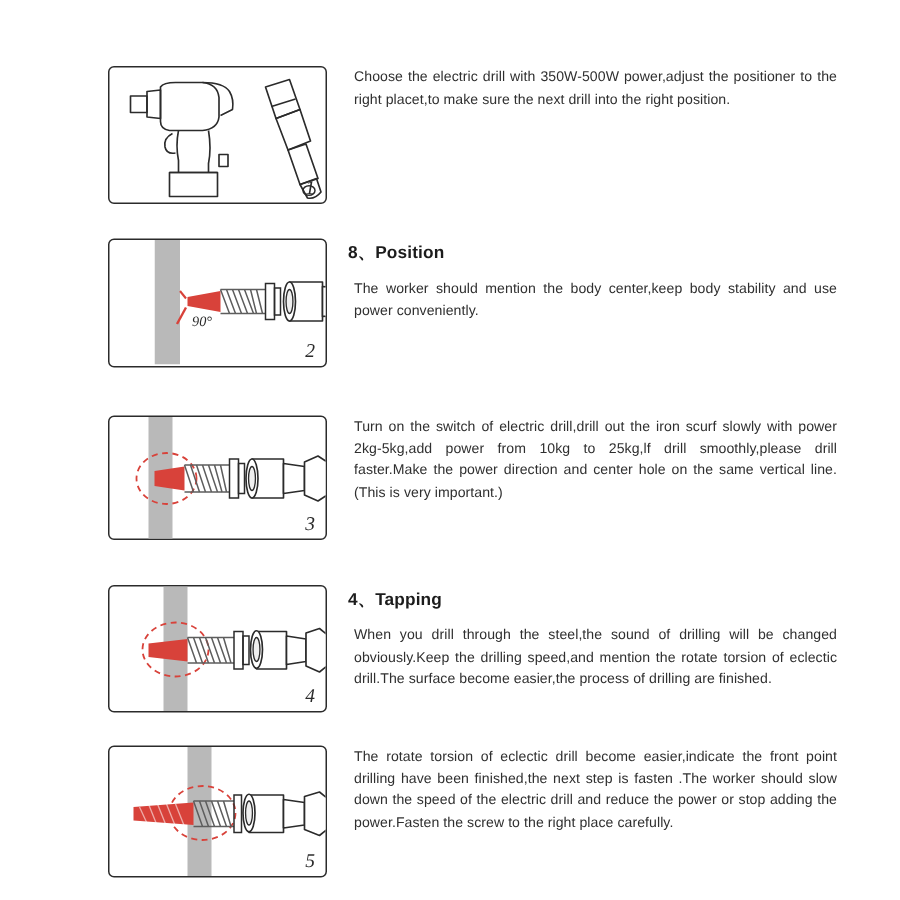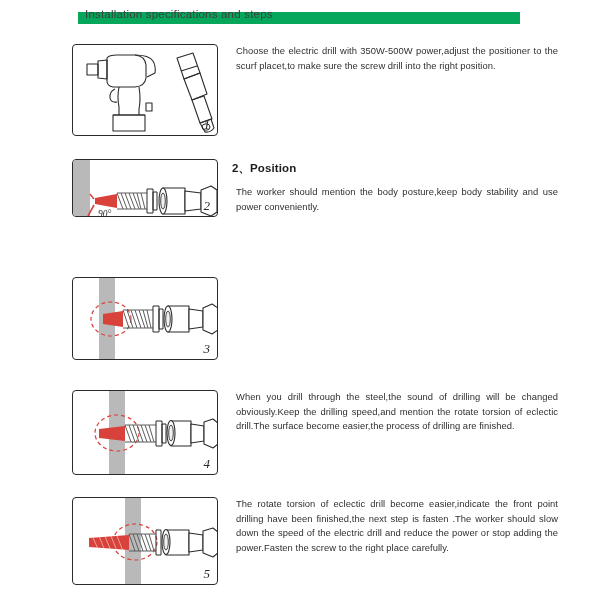--- a/index.html
+++ b/index.html
@@ -109,24 +109,20 @@
   }
   .step-para:last-child { margin-bottom: 0; }
 
   svg { display: block; }
 </style>
 </head>
 <body>
 
 <div class="page">
 
-  <div class="header">
-    <div class="header-bar"></div>
-    <div class="header-title">Installation specifications and steps</div>
-  </div>
 
   <div class="steps">
 
     <div class="step" style="height:115px;">
       <div class="step-fig">
         <div class="fig-box" style="height:92px;">
           <svg width="146" height="92" viewBox="0 0 146 92">
             <g fill="none" stroke="#2b2b2b" stroke-width="1.1" stroke-linejoin="round">
 
               <path d="M14 19 L14 30 L25 30 L25 19 Z"></path>
@@ -154,27 +150,27 @@
               <path d="M111 34 L127 28 L134 49 L119 55 Z"></path>
               <path d="M119 55 L131 51 L139 74 L127 78 Z"></path>
               <path d="M127 78 L138 74 L141 83 Q137 88 132 87 Z"></path>
             </g>
             <ellipse cx="133" cy="82" rx="4" ry="3.2" fill="none" stroke="#2b2b2b" stroke-width="1"></ellipse>
           </svg>
           <div class="fig-num">1</div>
         </div>
       </div>
       <div class="step-text">
-        <p class="step-para">Choose the electric drill with 350W-500W power,adjust the positioner to the scurf placet,to make sure the screw drill into the right position.</p>
+        <p class="step-para">Choose the electric drill with 350W-500W power,adjust the positioner to the right placet,to make sure the next drill into the right position.</p>
       </div>
     </div>
 
     <div class="step" style="height:118px;">
       <div class="step-fig">
-        <div class="fig-box" style="height:58px;">
+        <div class="fig-box" style="height:86px;padding-left:30px;">
           <svg width="146" height="83" viewBox="0 0 146 83">
 
             <rect x="0" y="0" width="17" height="83" fill="#b9b9b9"></rect>
 
             <g>
               <path d="M22 38 L44 34 L44 48 L22 44 Z" fill="#d8423a"></path>
               <path d="M21 45 L15 56" stroke="#d8423a" stroke-width="1.6" fill="none"></path>
               <path d="M21 39 L17 34" stroke="#d8423a" stroke-width="1.4" fill="none"></path>
             </g>
 
@@ -195,22 +191,22 @@
               <path d="M128 30 L138 26 L144 30 L144 52 L138 56 L128 52 Z"></path>
             </g>
             <ellipse cx="90" cy="41" rx="2.3" ry="8" fill="#efefef" stroke="#2b2b2b" stroke-width="0.9"></ellipse>
 
             <text x="25" y="57" font-family="Liberation Serif, serif" font-style="italic" font-size="9.5" fill="#2b2b2b">90°</text>
           </svg>
           <div class="fig-num">2</div>
         </div>
       </div>
       <div class="step-text">
-        <div class="step-title">2、Position</div>
-        <p class="step-para">The worker should mention the body posture,keep body stability and use power conveniently.</p>
+        <div class="step-title">8、Position</div>
+        <p class="step-para">The worker should mention the body center,keep body stability and use power conveniently.</p>
       </div>
     </div>
 
     <div class="step" style="height:113px;">
       <div class="step-fig">
         <div class="fig-box" style="height:83px;">
           <svg width="146" height="83" viewBox="0 0 146 83">
             <rect x="26" y="0" width="16" height="83" fill="#b9b9b9"></rect>
             <ellipse cx="38" cy="41" rx="20" ry="17" fill="none" stroke="#d8423a" stroke-width="1.2" stroke-dasharray="4 3"></ellipse>
             <g>
@@ -229,20 +225,21 @@
               <ellipse cx="95" cy="41" rx="4" ry="13"></ellipse>
               <path d="M116 31 L130 33 L130 49 L116 51 Z"></path>
               <path d="M130 30 L139 26 L145 30 L145 52 L139 56 L130 52 Z"></path>
             </g>
             <ellipse cx="95" cy="41" rx="2.3" ry="8" fill="#efefef" stroke="#2b2b2b" stroke-width="0.9"></ellipse>
           </svg>
           <div class="fig-num">3</div>
         </div>
       </div>
       <div class="step-text">
+        <p class="step-para">Turn on the switch of electric drill,drill out the iron scurf   slowly with power 2kg-5kg,add power from 10kg to 25kg,lf drill smoothly,please drill faster.Make the power direction and center hole on the same vertical line.(This is very important.)</p>
       </div>
     </div>
 
     <div class="step" style="height:107px;">
       <div class="step-fig">
         <div class="fig-box" style="height:85px;">
           <svg width="146" height="85" viewBox="0 0 146 85">
             <rect x="36" y="0" width="16" height="85" fill="#b9b9b9"></rect>
             <ellipse cx="44" cy="42" rx="22" ry="18" fill="none" stroke="#d8423a" stroke-width="1.2" stroke-dasharray="4 3"></ellipse>
             <g>
@@ -261,20 +258,21 @@
               <ellipse cx="98" cy="42" rx="4" ry="12.5"></ellipse>
               <path d="M118 33 L131 35 L131 50 L118 52 Z"></path>
               <path d="M131 31 L140 28 L145 32 L145 53 L140 57 L131 53 Z"></path>
             </g>
             <ellipse cx="98" cy="42" rx="2.3" ry="8" fill="#efefef" stroke="#2b2b2b" stroke-width="0.9"></ellipse>
           </svg>
           <div class="fig-num">4</div>
         </div>
       </div>
       <div class="step-text">
+        <div class="step-title">4、Tapping</div>
         <p class="step-para">When you drill through the steel,the sound of drilling will be changed obviously.Keep the drilling speed,and mention the rotate torsion of eclectic drill.The surface become easier,the process of drilling are finished.</p>
       </div>
     </div>
 
     <div class="step" style="height:100px;">
       <div class="step-fig">
         <div class="fig-box" style="height:88px;">
           <svg width="146" height="88" viewBox="0 0 146 88">
             <rect x="52" y="0" width="16" height="88" fill="#b9b9b9"></rect>
             <ellipse cx="62" cy="44" rx="22" ry="18" fill="none" stroke="#d8423a" stroke-width="1.2" stroke-dasharray="4 3"></ellipse>

